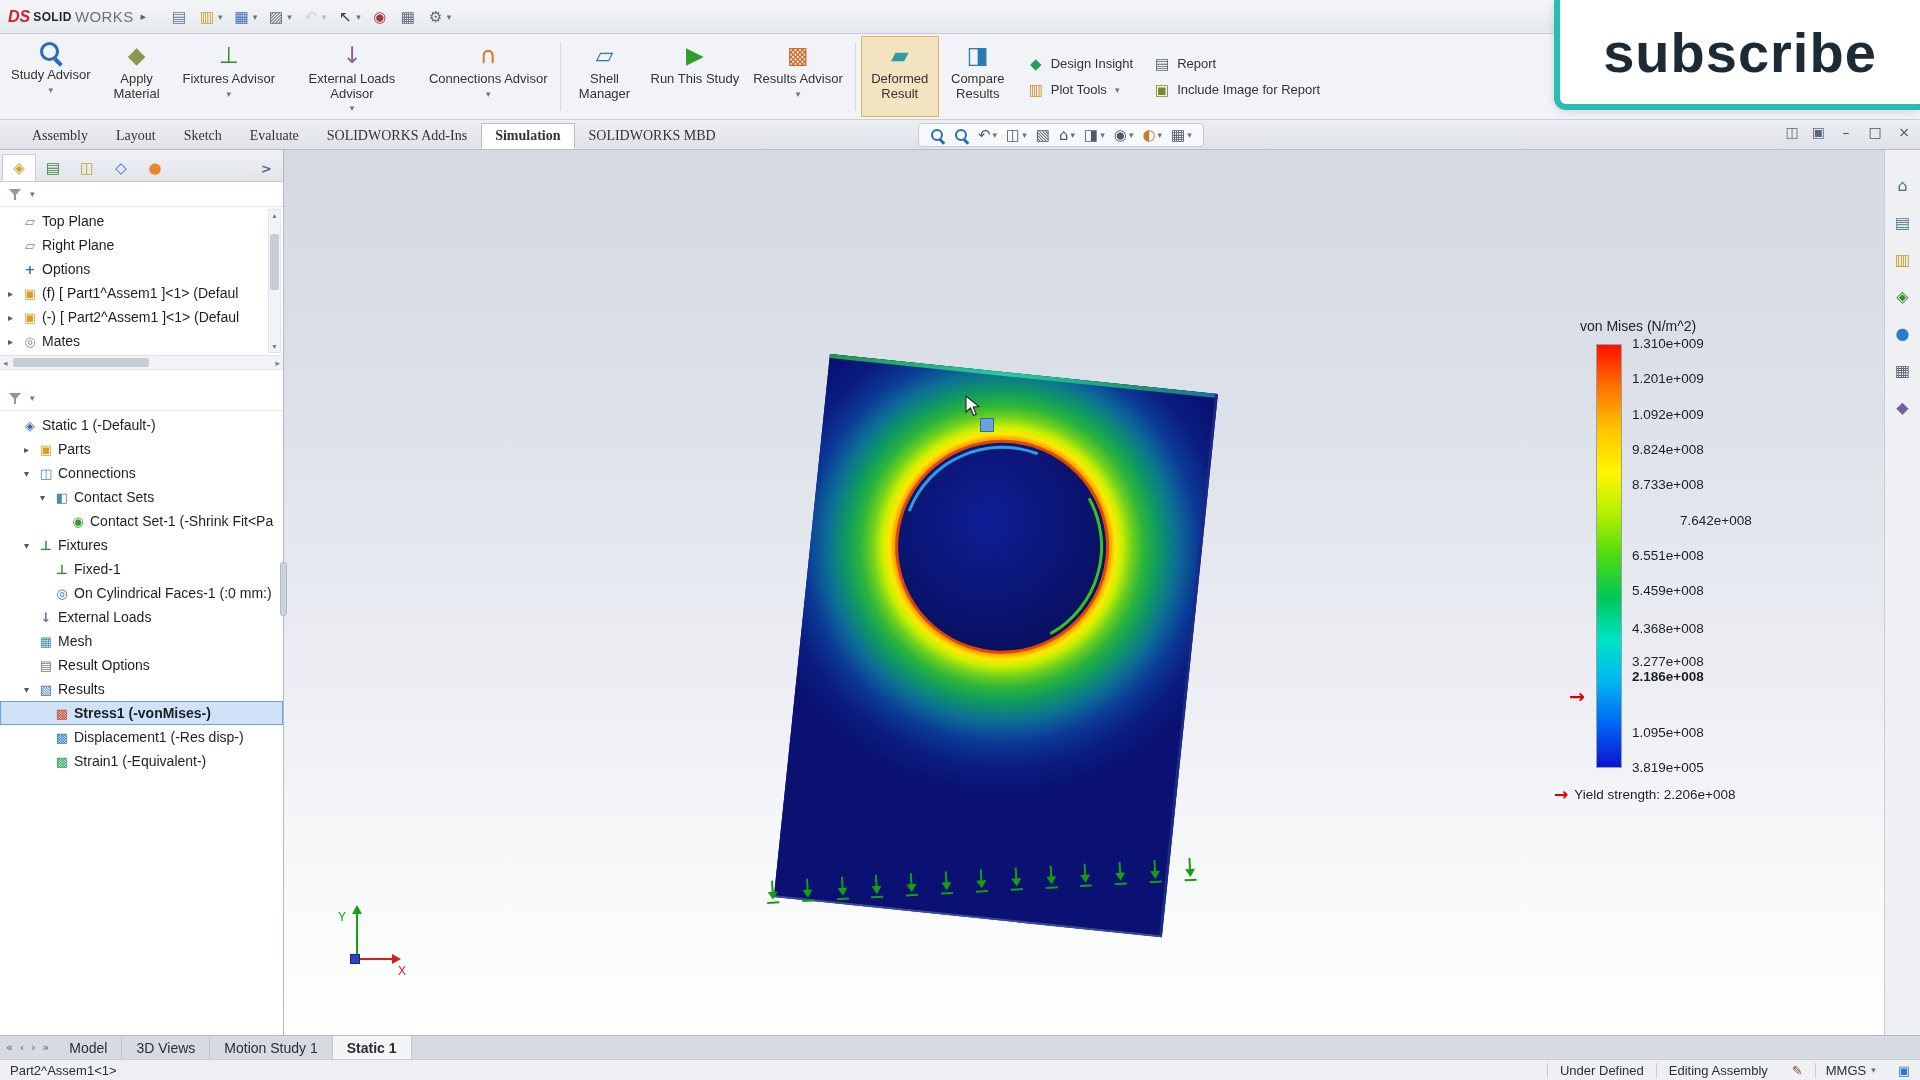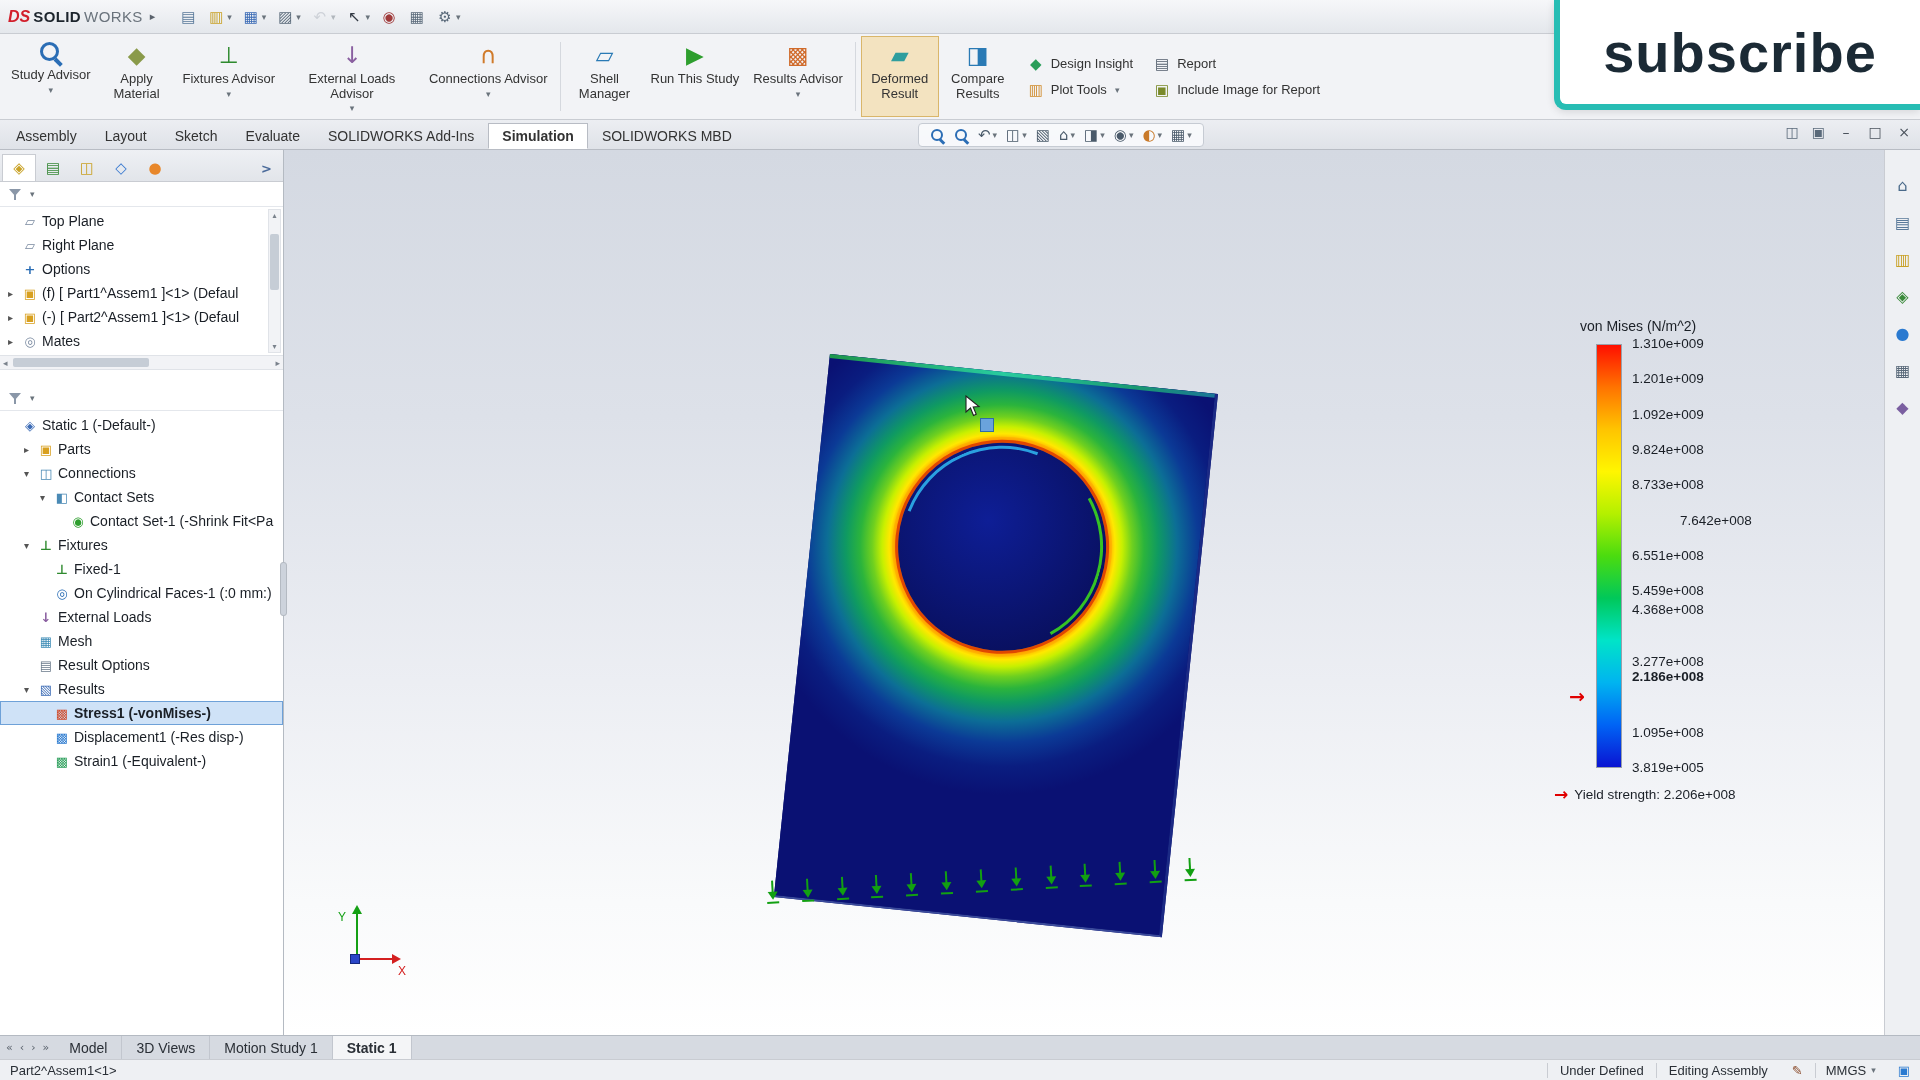--- a/index.html
+++ b/index.html
@@ -10,21 +10,21 @@
   .ic, .exp, .mini-caret, .rb-caret, .wc, .dt-nav-btn, .hs-arrow, .vs-arrow, .panel-expand,
   .legend-marker, .yield-arrow, .tic, .qic, .vtic, .tpic, .rsic, .rbic {
     font-family:"DejaVu Sans", sans-serif;
   }
   .ic { display:inline-flex; align-items:center; justify-content:center; }
 
   
   .titlebar { height:34px; background:linear-gradient(#f6f7f9,#e4e7ec); border-bottom:1px solid #c9ccd2; display:flex; align-items:center; position:relative; padding-left:8px; }
   .logo { display:flex; align-items:center; gap:3px; padding-right:8px; }
   .logo-ds { color:#d21f2c; font-weight:bold; font-style:italic; font-size:16px; }
-  .logo-solid { color:#1c242c; font-weight:bold; font-size:15px; letter-spacing:.4px; }
+  .logo-solid { color:#1c242c; font-weight:bold; font-size:12px; letter-spacing:.4px; }
   .logo-works { color:#6a737c; font-size:15px; letter-spacing:.4px; }
   .logo-arrow { color:#5a626c; font-size:11px; margin-left:4px; }
   .qat { display:flex; align-items:center; gap:2px; margin-left:12px; }
   .qat-btn { height:24px; display:flex; align-items:center; padding:0 4px; border-radius:3px; }
   .qat-btn.disabled { opacity:.45; }
   .qic { font-size:15px; width:18px; }
   .mini-caret { font-size:9px; color:#6a737c; margin-left:2px; }
   .doc-title { position:absolute; left:170px; right:0; text-align:center; font-size:15px; color:#333a44; pointer-events:none; }
 
   
@@ -36,21 +36,21 @@
   .rb-big.narrow .rb-label { max-width:64px; }
   .rb-caret { font-size:9px; color:#6a737c; margin-top:2px; }
   .rb-big.active { background:#f3e3c0; box-shadow:inset 0 0 0 1px #d9b66a; }
   .rb-sep { width:1px; background:#d5d8de; margin:6px 5px; }
   .rb-col { display:flex; flex-direction:column; justify-content:center; gap:8px; padding:0 10px; }
   .rb-small { display:flex; align-items:center; gap:6px; font-size:13px; color:#333; white-space:nowrap; }
   .rsic { font-size:15px; width:18px; }
 
   
   .tabstrip { height:30px; background:linear-gradient(#eceef2,#dfe2e8); border-bottom:1px solid #b8bcc4; position:relative; display:flex; align-items:flex-end; }
-  .ctabs { display:flex; align-items:flex-end; padding-left:2px; }
+  .ctabs { display:flex; align-items:flex-end; padding-left:18px;font-family:Liberation Serif, serif; }
   .ctab { height:26px; display:flex; align-items:center; padding:0 13px; font-size:14px; color:#333; border:1px solid transparent; white-space:nowrap; }
   .ctab.active { background:#fff; border-color:#b8bcc4; border-bottom-color:#fff; font-weight:bold; }
   .viewtoolbar { position:absolute; left:918px; top:3px; height:24px; display:flex; align-items:center; gap:3px; background:rgba(248,250,252,.92); border:1px solid #c6cbd3; border-radius:4px; padding:0 8px; }
   .vt-btn { display:flex; align-items:center; padding:0 3px; }
   .vtic { font-size:15px; }
   .winctrl { position:absolute; right:8px; top:4px; display:flex; align-items:center; gap:13px; color:#4a525c; font-size:14px; }
   .winctrl .ic { font-size:14px; }
   .wc { width:16px; text-align:center; }
 
   
@@ -668,21 +668,21 @@
               <div class="legend-label" style="top: 98px;">9.824e+008</div>
 
               <div class="legend-label" style="top: 133.333px;">8.733e+008</div>
 
               <div class="legend-label" style="top: 168.667px; margin-left: 48px;">7.642e+008</div>
 
               <div class="legend-label" style="top: 204px;">6.551e+008</div>
 
               <div class="legend-label" style="top: 239.333px;">5.459e+008</div>
 
-              <div class="legend-label" style="top: 258px;">4.368e+008</div>
+              <div class="legend-label" style="top: 277px;">4.368e+008</div>
 
               <div class="legend-label" style="top: 310px;">3.277e+008</div>
 
               <div class="legend-label" style="top: 325px; font-weight: bold;">2.186e+008</div>
 
               <div class="legend-label" style="top: 380.667px;">1.095e+008</div>
 
               <div class="legend-label" style="top: 416px;">3.819e+005</div>
             </div>
         </div>

